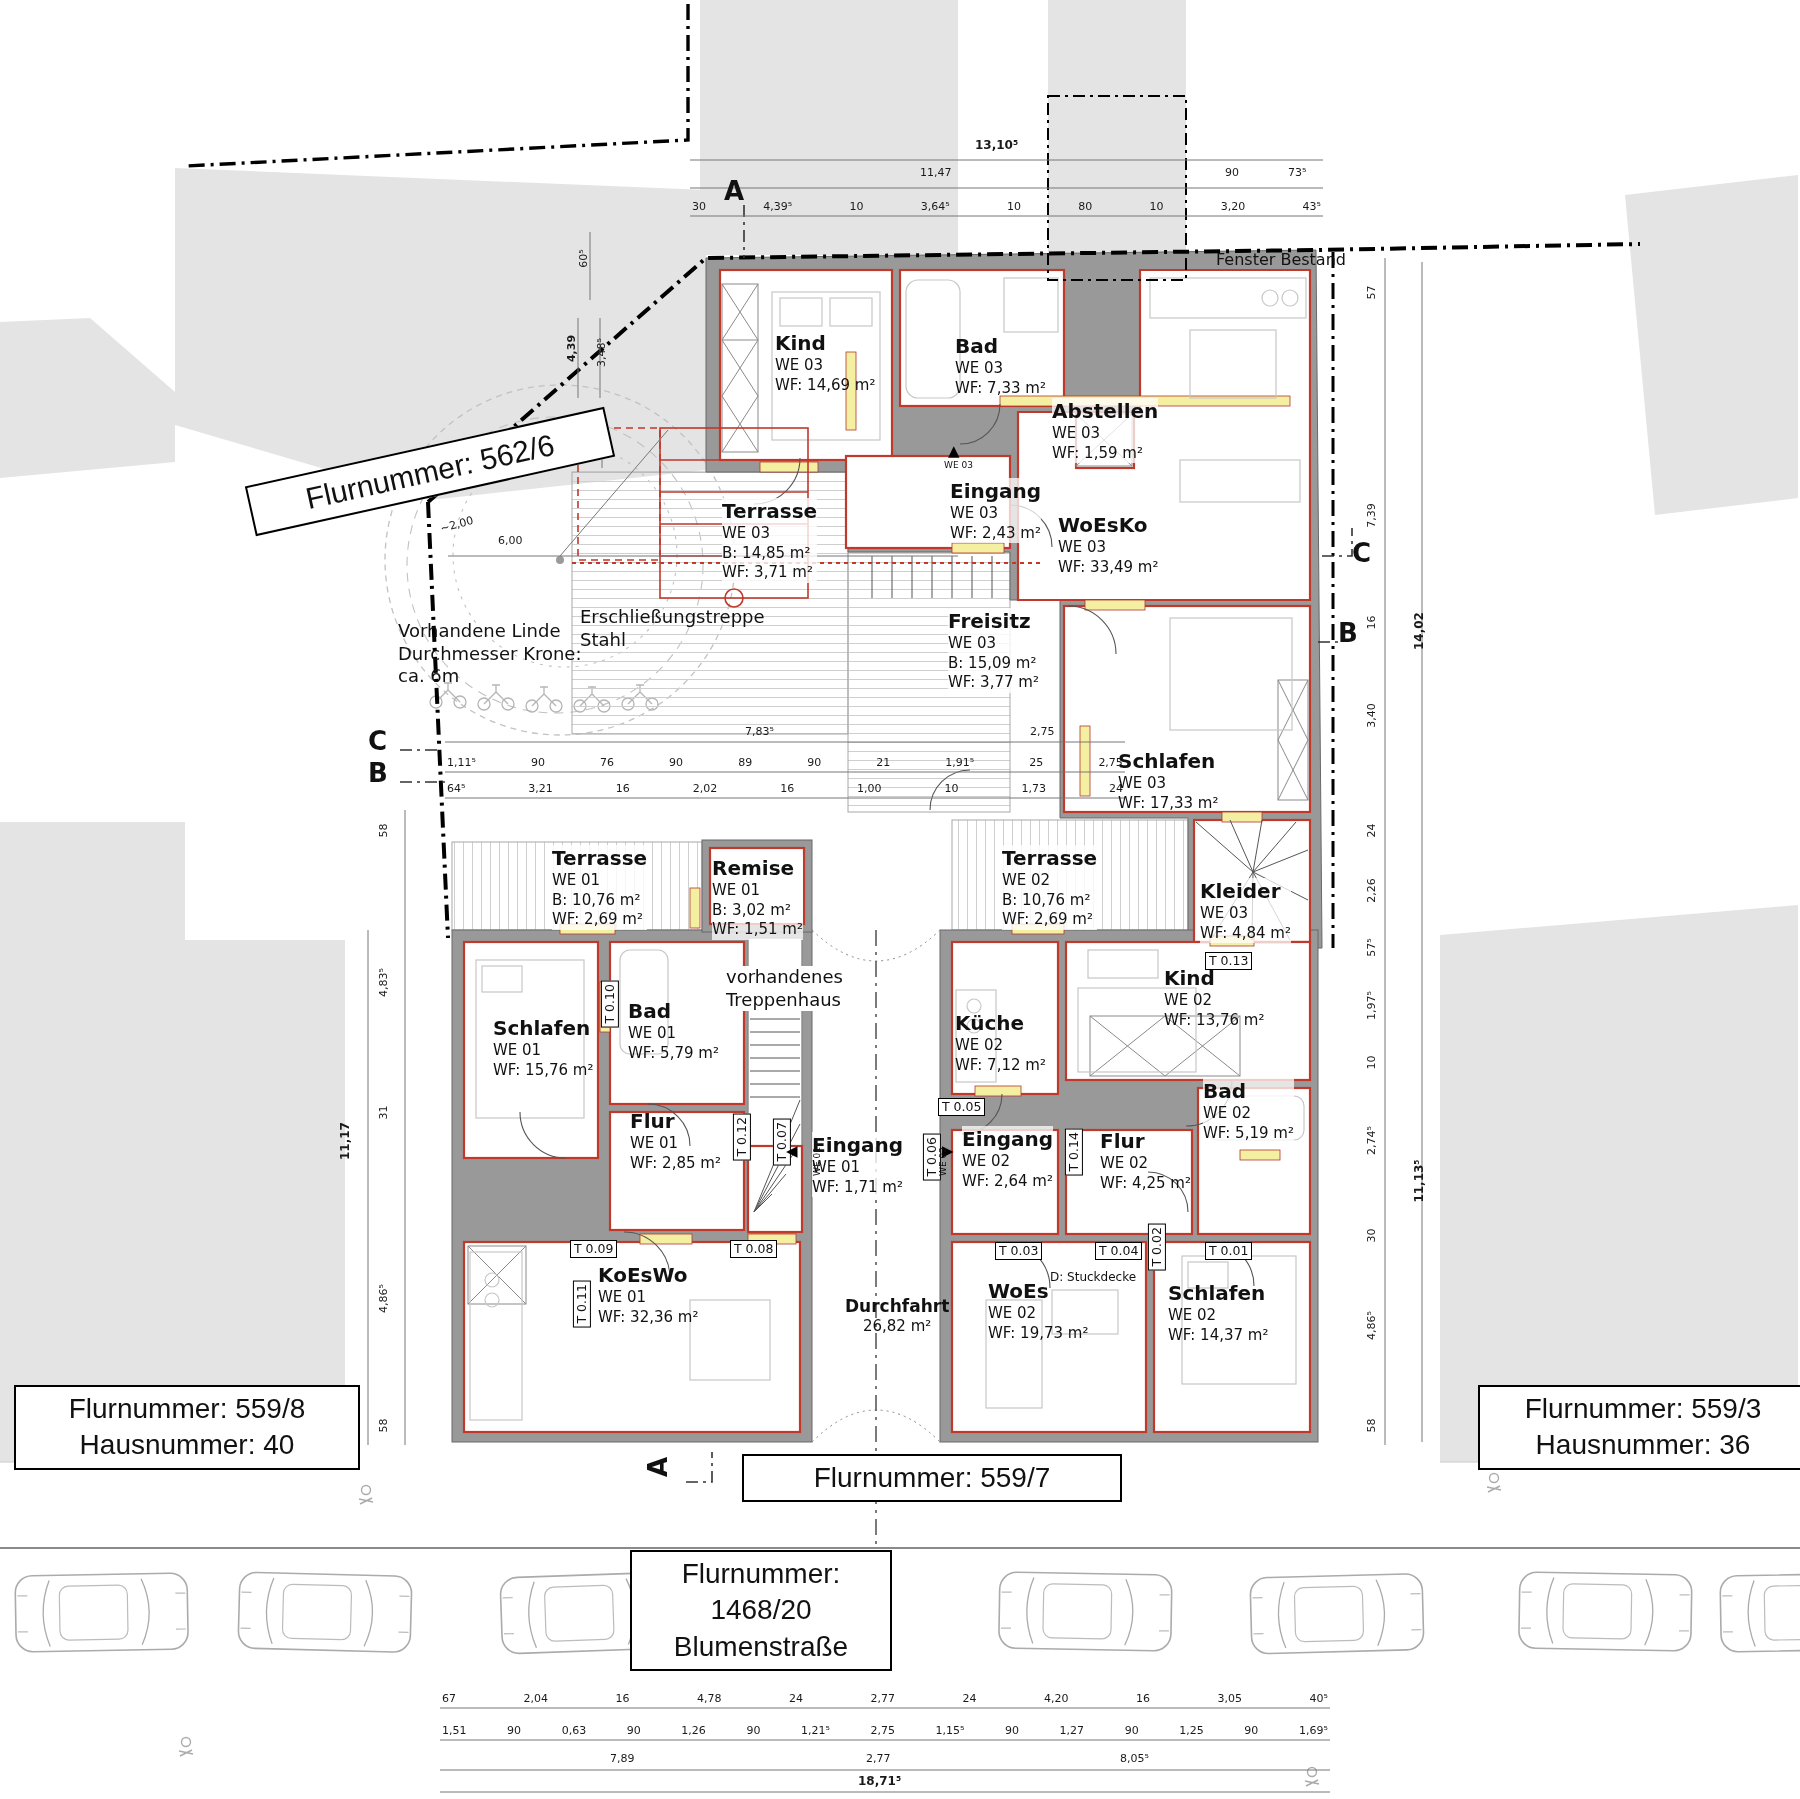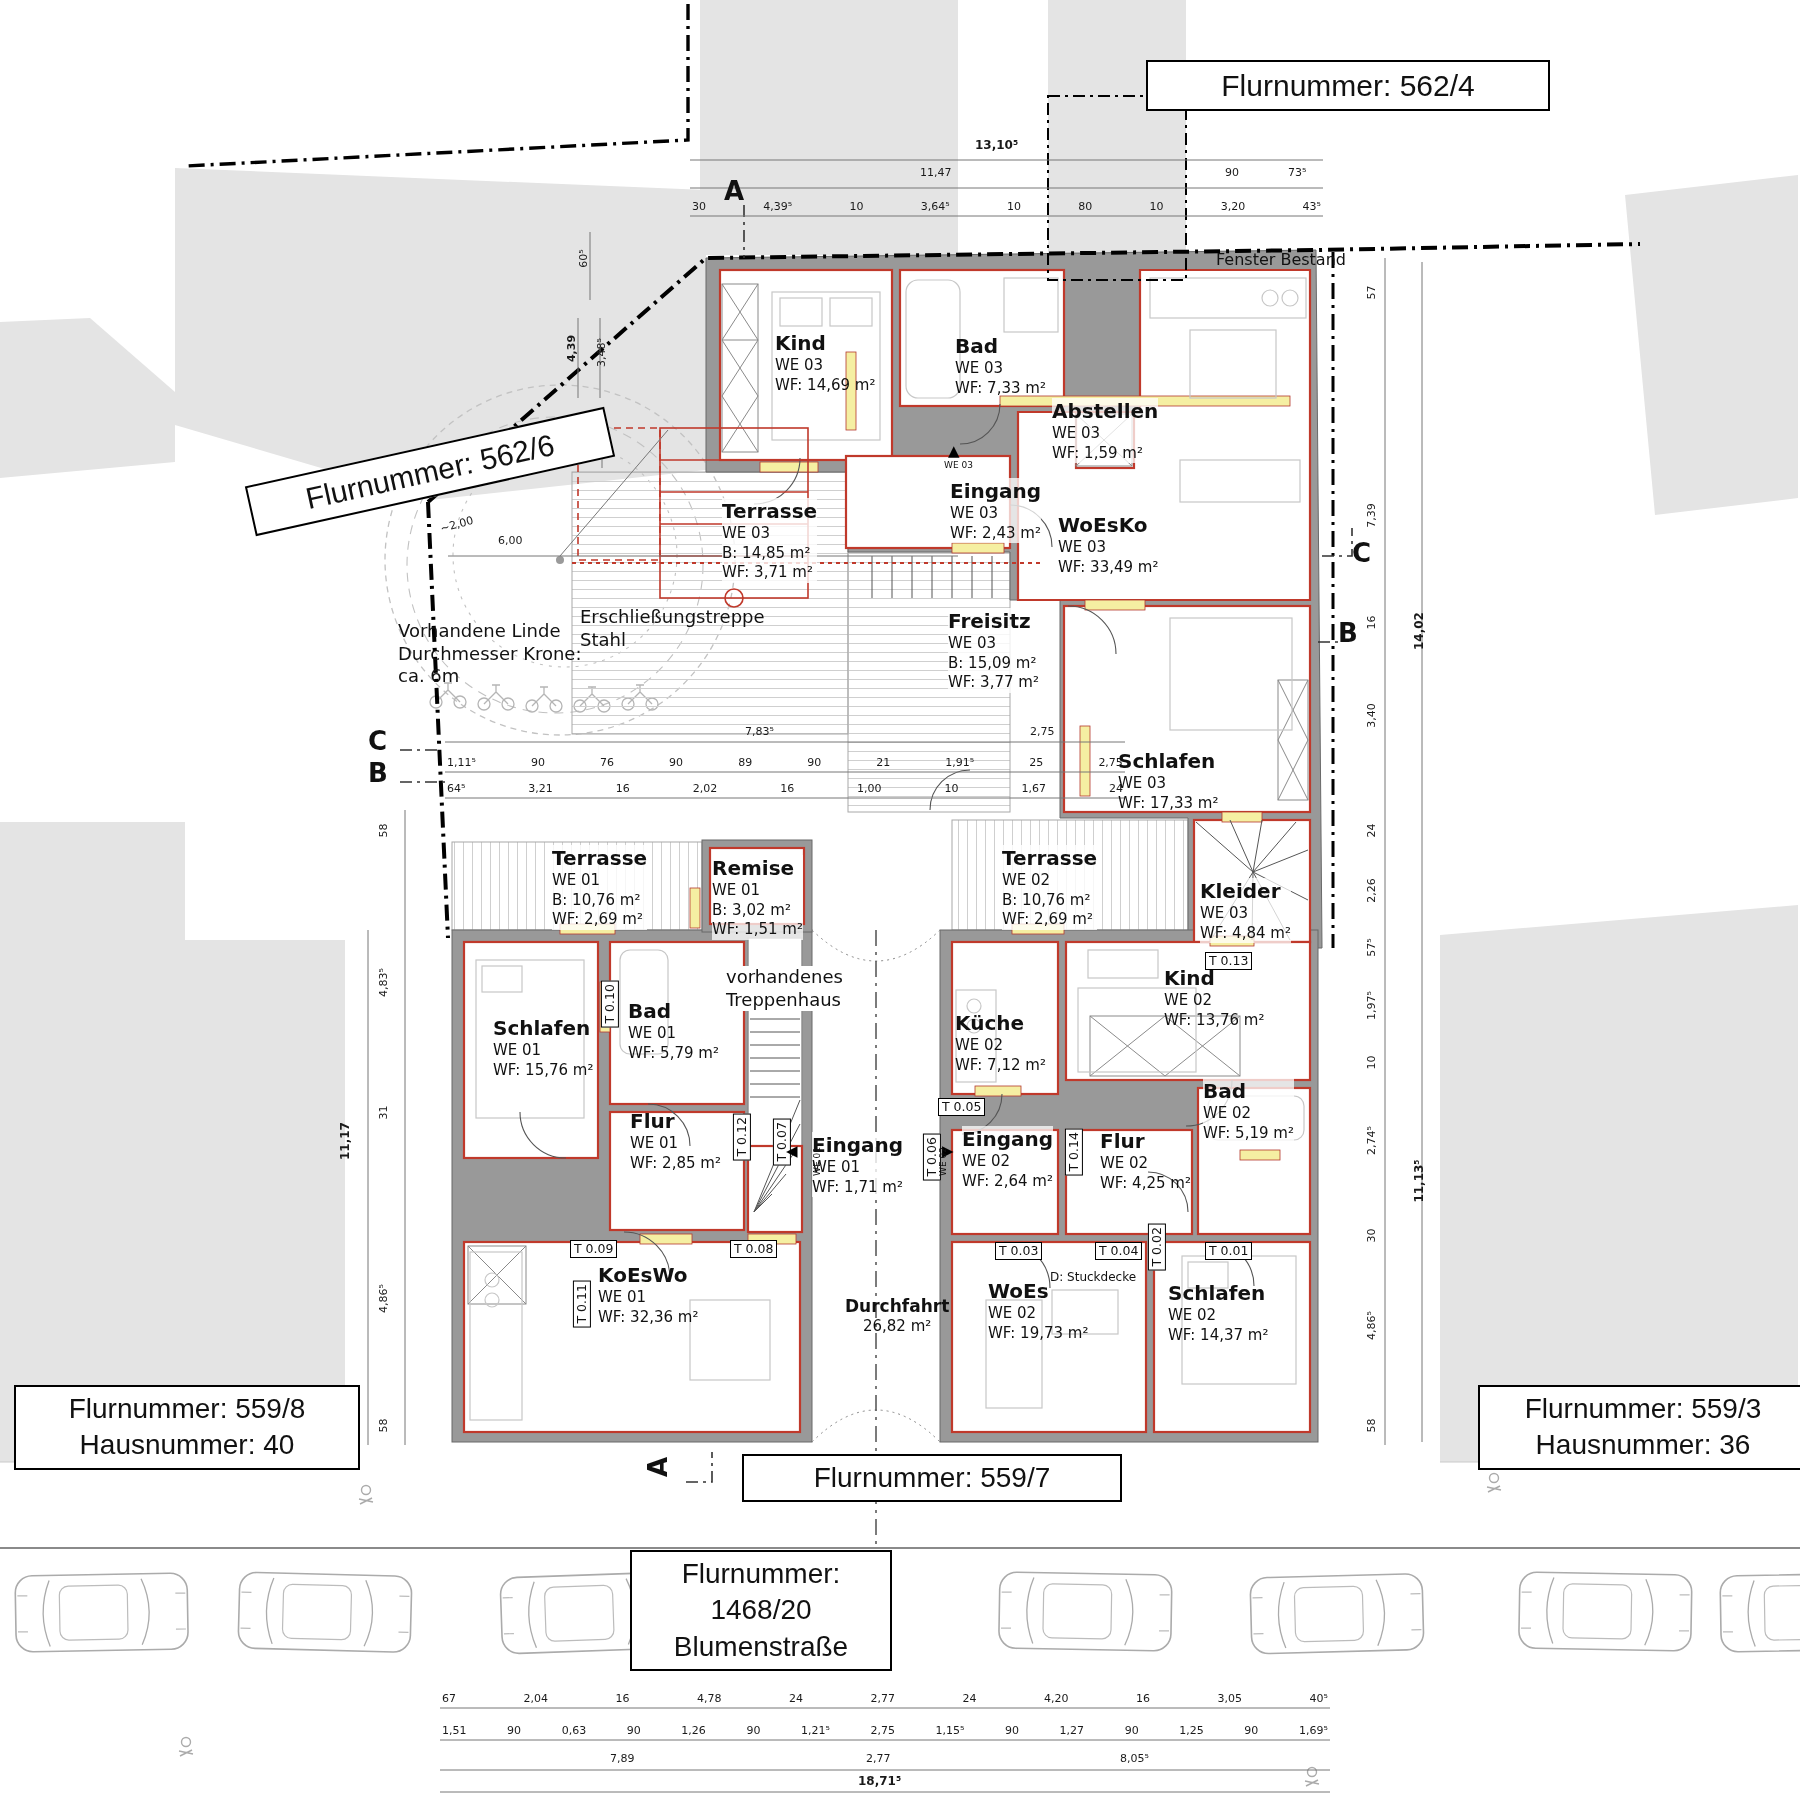--- a/index.html
+++ b/index.html
@@ -264,21 +264,20 @@
     <use href="#car" transform="translate(15,1576) rotate(-1)"></use>
     <use href="#car" transform="translate(240,1572) rotate(1.5)"></use>
     <use href="#car" transform="translate(500,1578) rotate(-2)"></use>
     <use href="#car" transform="translate(1000,1572) rotate(1)"></use>
     <use href="#car" transform="translate(1250,1578) rotate(-1.5)"></use>
     <use href="#car" transform="translate(1520,1572) rotate(1)"></use>
     <use href="#car" transform="translate(1720,1576) rotate(-1)"></use>
   </g>
 </svg>
 
-<div class="box" style="left:1146px;top:60px;width:380px">Flurnummer: 562/4</div>
 <div class="box" style="left:246px;top:446px;width:344px;transform:rotate(-12.5deg)">Flurnummer: 562/6</div>
 <div class="box small" style="left:14px;top:1385px;width:322px">
   <div>Flurnummer: 559/8</div>
   <div>Hausnummer: 40</div>
 </div>
 <div class="box small" style="left:1478px;top:1385px;width:306px">
   <div>Flurnummer: 559/3</div>
   <div>Hausnummer: 36</div>
 </div>
 <div class="box small" style="left:742px;top:1454px;width:356px">
@@ -483,21 +482,21 @@
       <span>2,75</span>
     </div>
 <div class="chain" style="left:445px;top:782px;width:680px">
       <span>64⁵</span>
       <span>3,21</span>
       <span>16</span>
       <span>2,02</span>
       <span>16</span>
       <span>1,00</span>
       <span>10</span>
-      <span>1,67</span>
+      <span>1,73</span>
       <span>24</span>
     </div>
 <div class="chain" style="left:440px;top:1692px;width:890px">
       <span>67</span>
       <span>2,04</span>
       <span>16</span>
       <span>4,78</span>
       <span>24</span>
       <span>2,77</span>
       <span>24</span>

